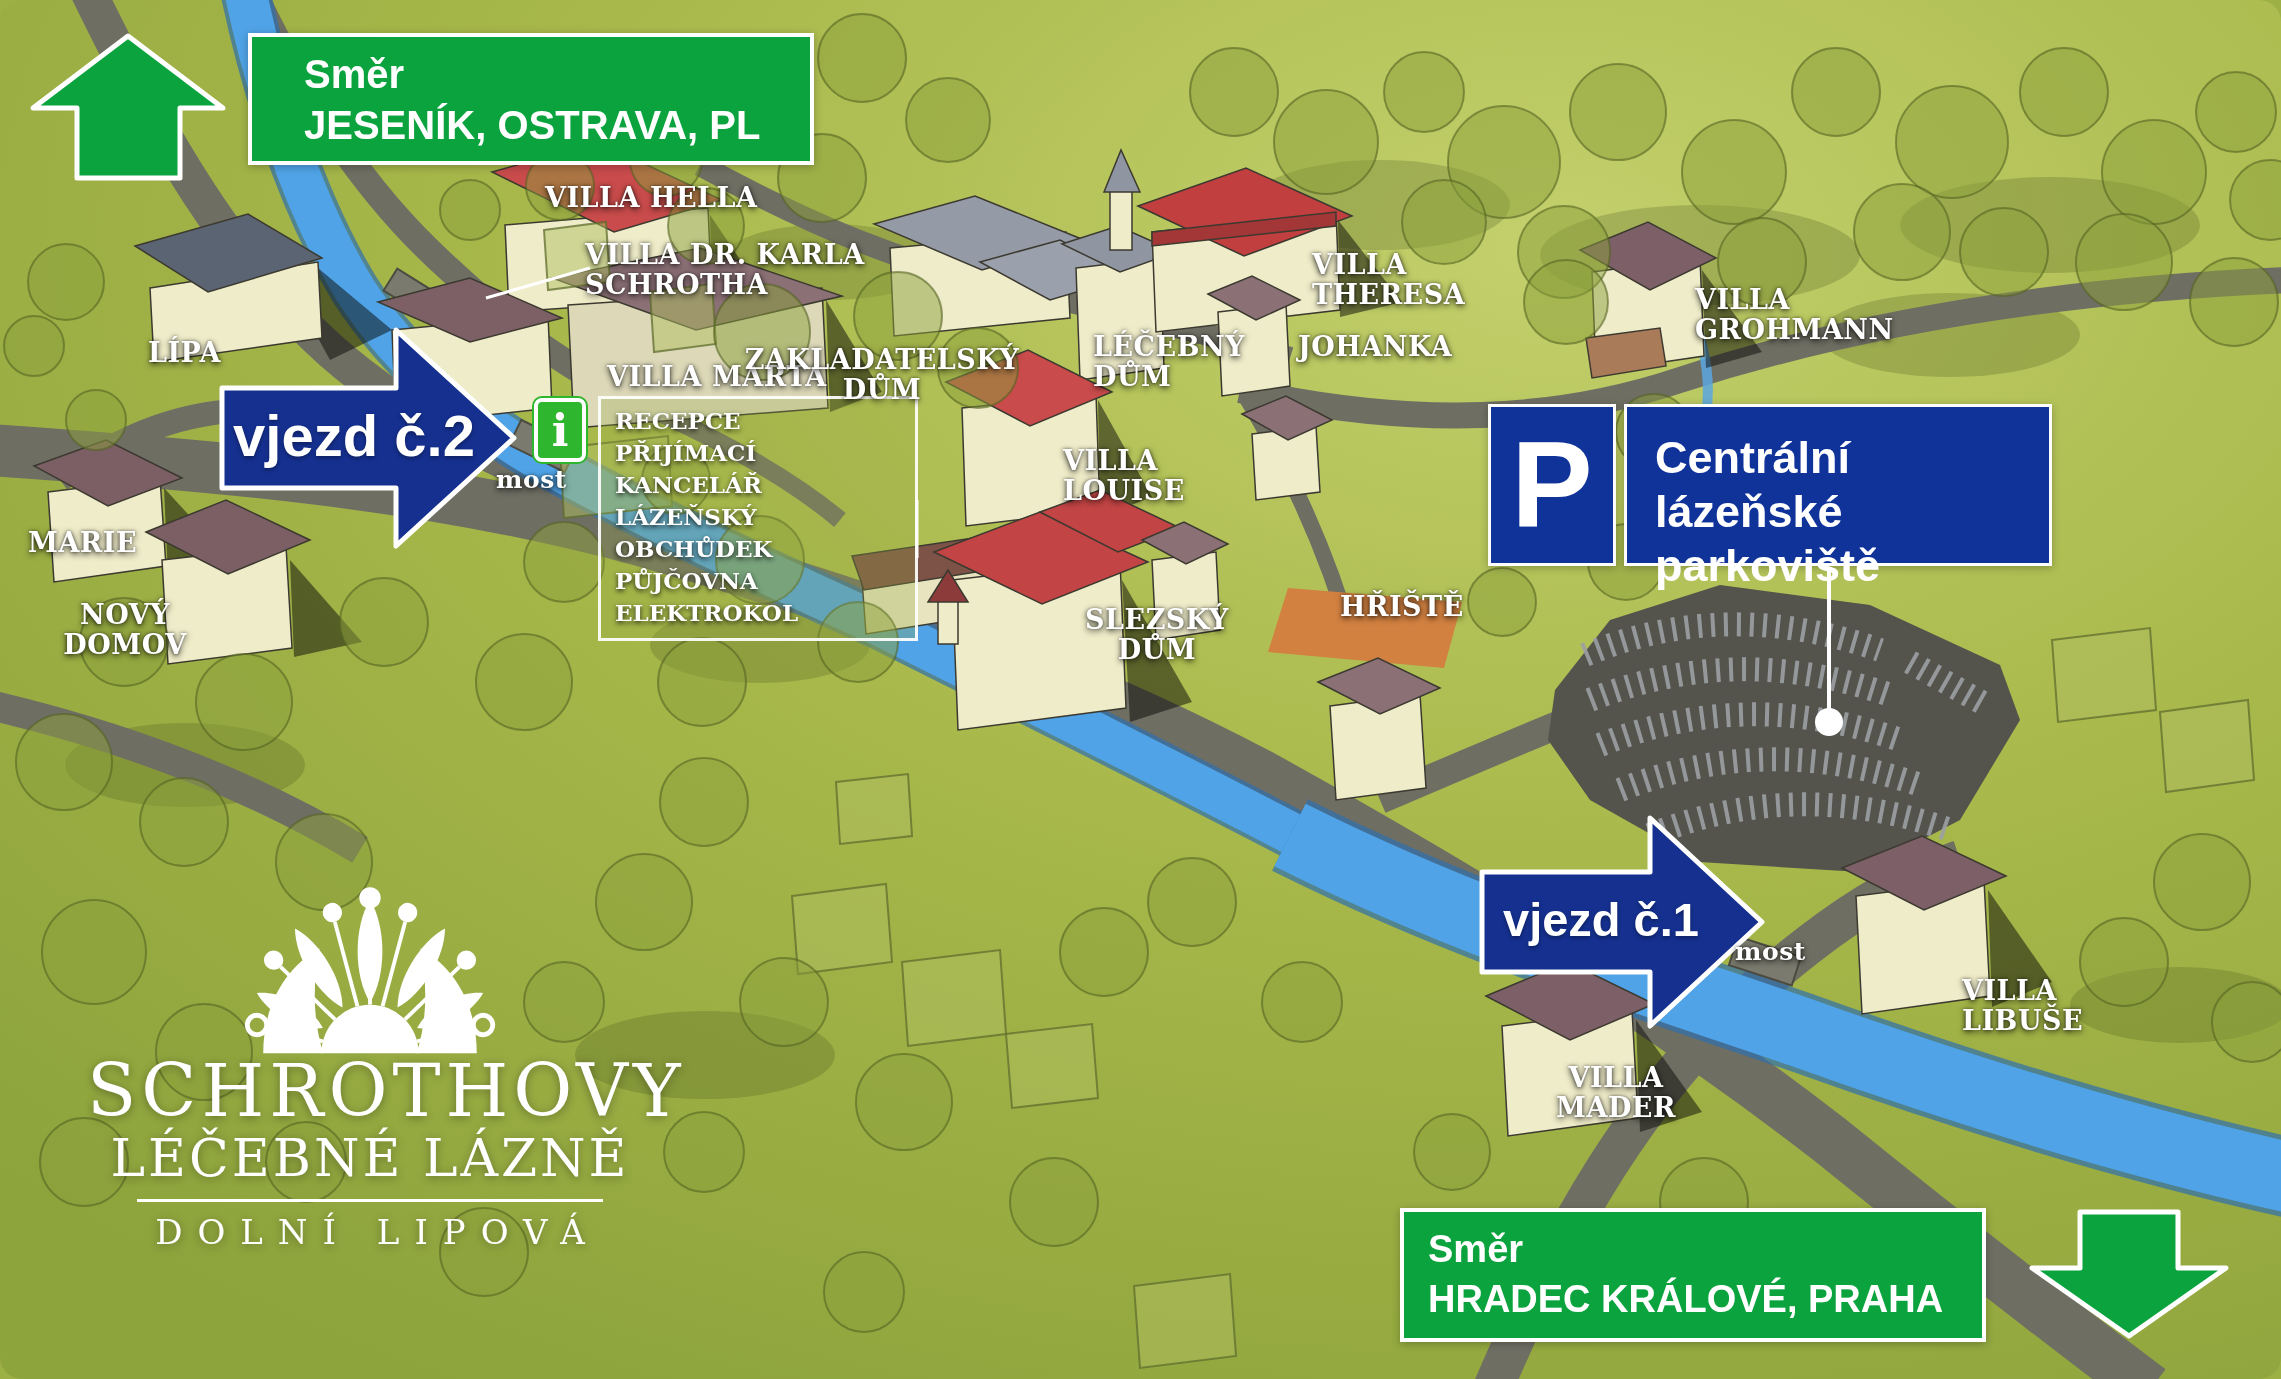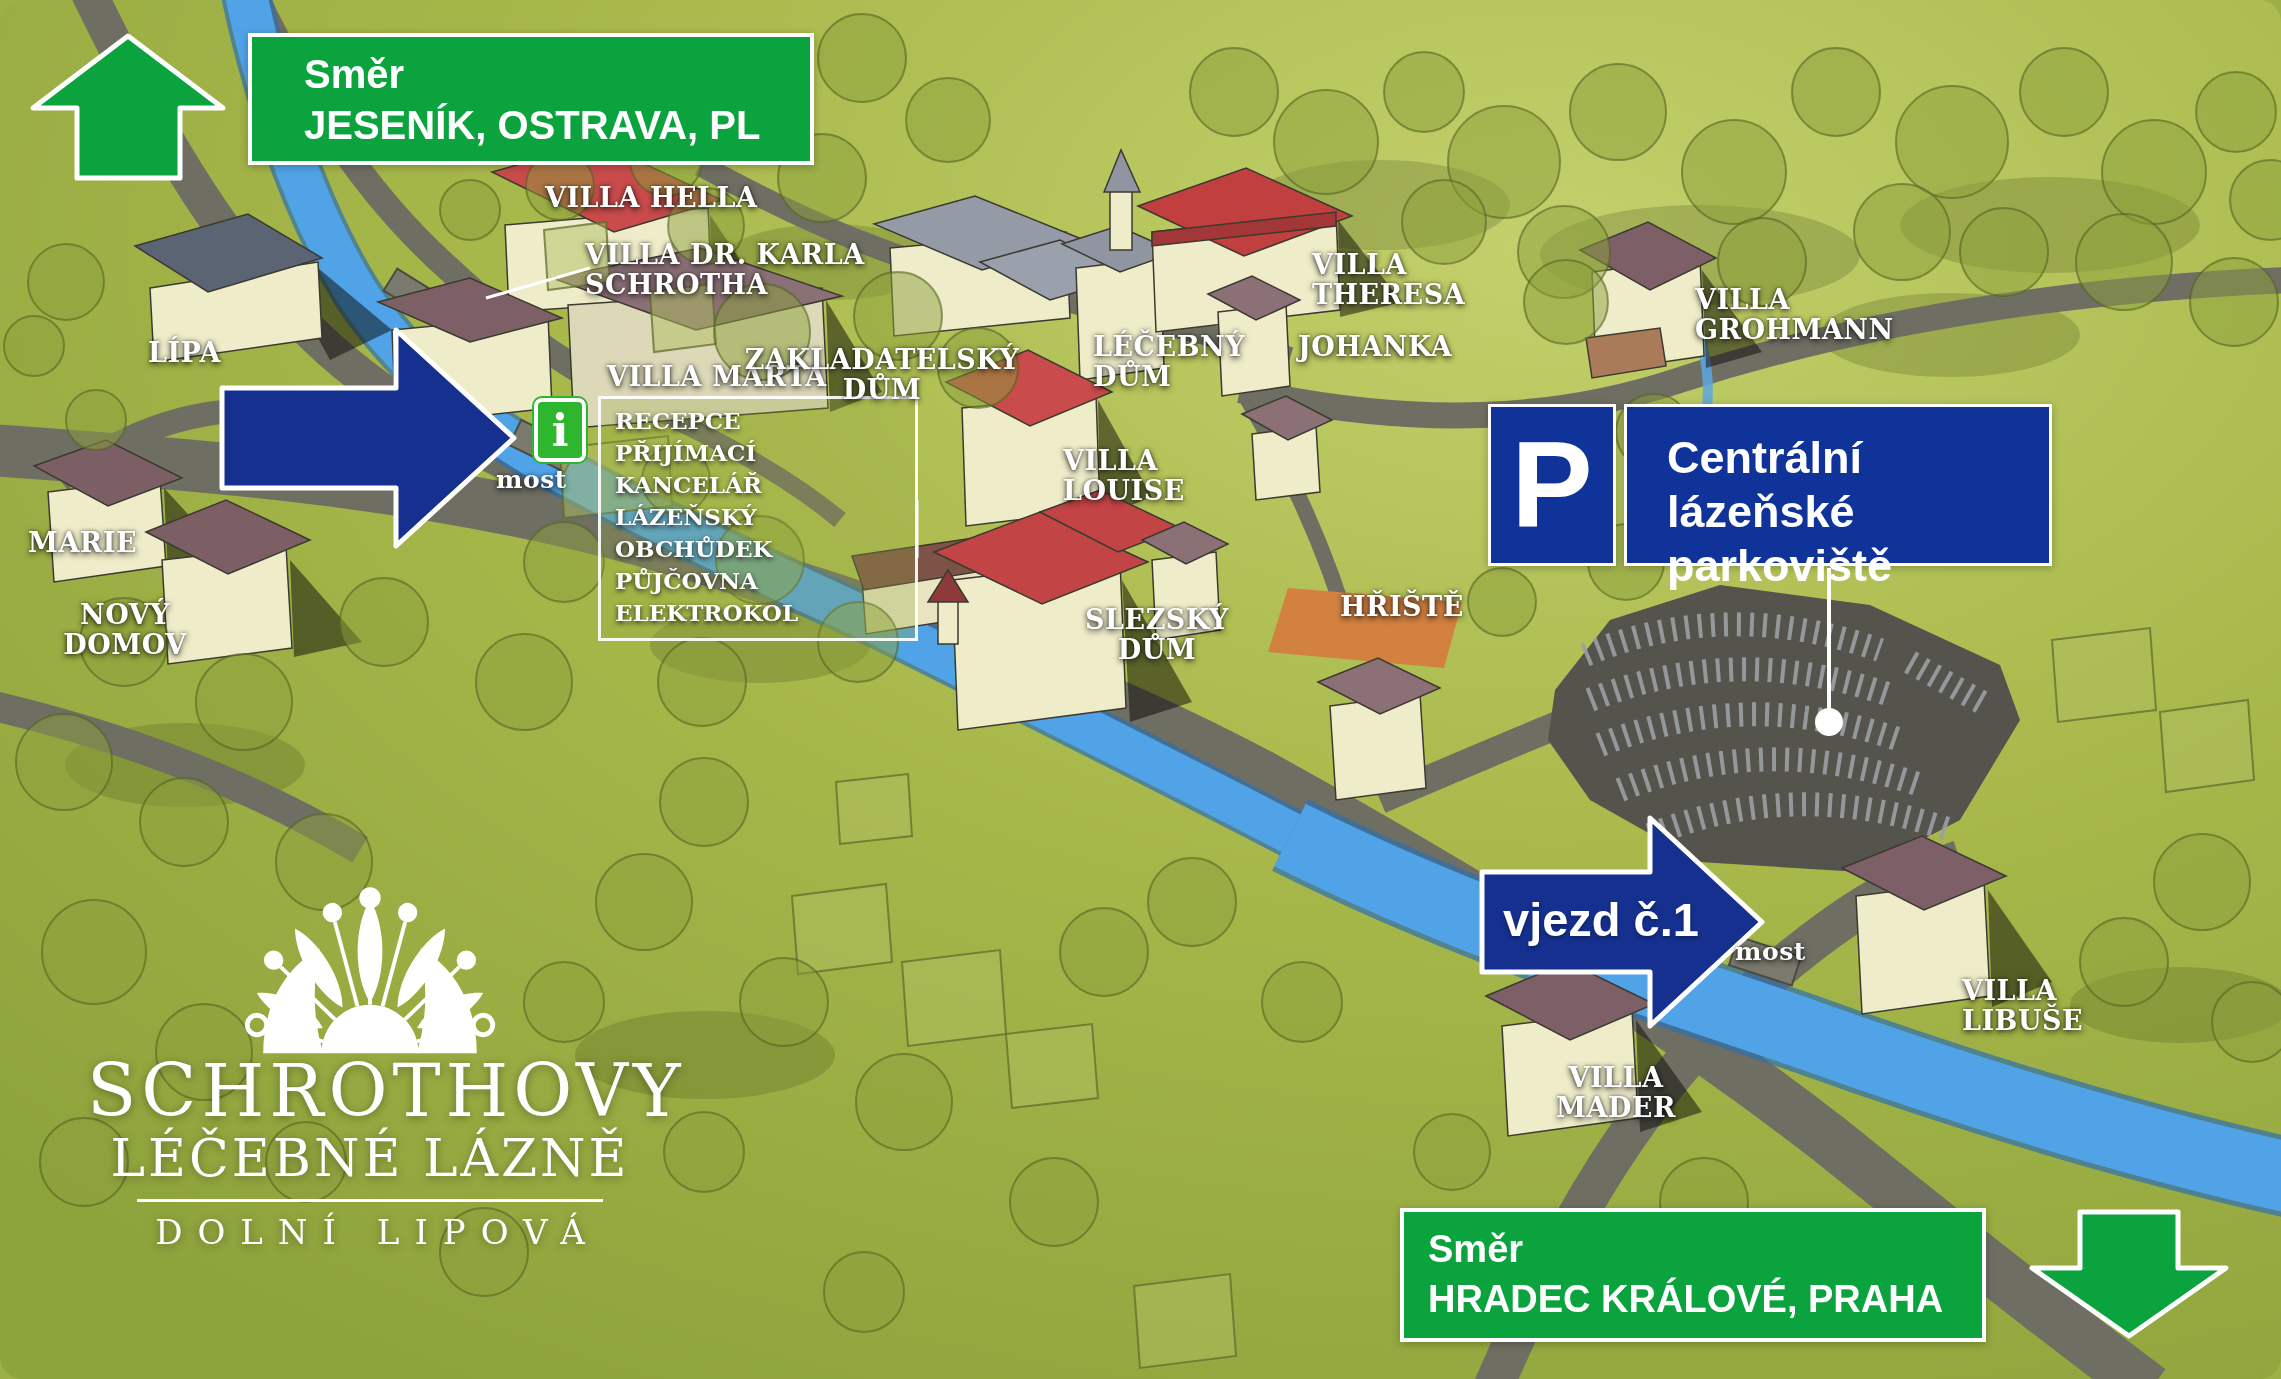--- a/index.html
+++ b/index.html
@@ -28,21 +28,21 @@
   #vjezd2-text{left:230px;top:402px;width:248px;font-size:58px;}
   #vjezd1-text{left:1490px;top:892px;width:222px;font-size:47px;}
 
   
   #parking-sign{position:absolute;left:1488px;top:404px;width:564px;height:162px;
       display:flex;gap:8px;}
   #parking-sign .panel{background:#10339a;border:3px solid #fff;box-sizing:border-box;
       color:#fff;font-weight:bold;box-shadow:0 2px 8px rgba(0,0,0,.25);}
   #parking-p{width:128px;display:flex;align-items:center;justify-content:center;
       font-size:122px;}
-  #parking-txt{flex:1;padding:24px 0 0 40px;font-size:45px;line-height:54px;}
+  #parking-txt{flex:1;padding:24px 0 0 28px;font-size:45px;line-height:54px;}
   #parking-line{position:absolute;left:1827px;top:568px;width:4px;height:144px;background:#fff;}
   #parking-dot{position:absolute;left:1815px;top:708px;width:28px;height:28px;
       border-radius:50%;background:#fff;}
 
   
   #info-box{position:absolute;left:598px;top:396px;width:320px;box-sizing:border-box;
       border:3px solid rgba(255,255,255,.92);background:rgba(150,168,70,.28);
       padding:6px 10px 9px 14px;color:#fff;font-family:"DejaVu Serif",serif;
       font-weight:bold;font-size:23px;line-height:32px;
       text-shadow:0 2px 5px rgba(0,0,0,.8);}
@@ -346,20 +346,21 @@
 <div id="sign-top" class="sign-green">
   <div>Směr</div>
   <div>JESENÍK, OSTRAVA, PL</div>
 </div>
 
 <div id="sign-bottom" class="sign-green">
   <div>Směr</div>
   <div>HRADEC KRÁLOVÉ, PRAHA</div>
 </div>
 
+<div id="vjezd2-text" class="vjezd">vjezd č.2</div>
 <div id="vjezd1-text" class="vjezd">vjezd č.1</div>
 
 <div id="parking-sign">
   <div id="parking-p" class="panel">P</div>
   <div id="parking-txt" class="panel">
     <div>Centrální</div>
     <div>lázeňské parkoviště</div>
   </div>
 </div>
 <div id="parking-line"></div>

